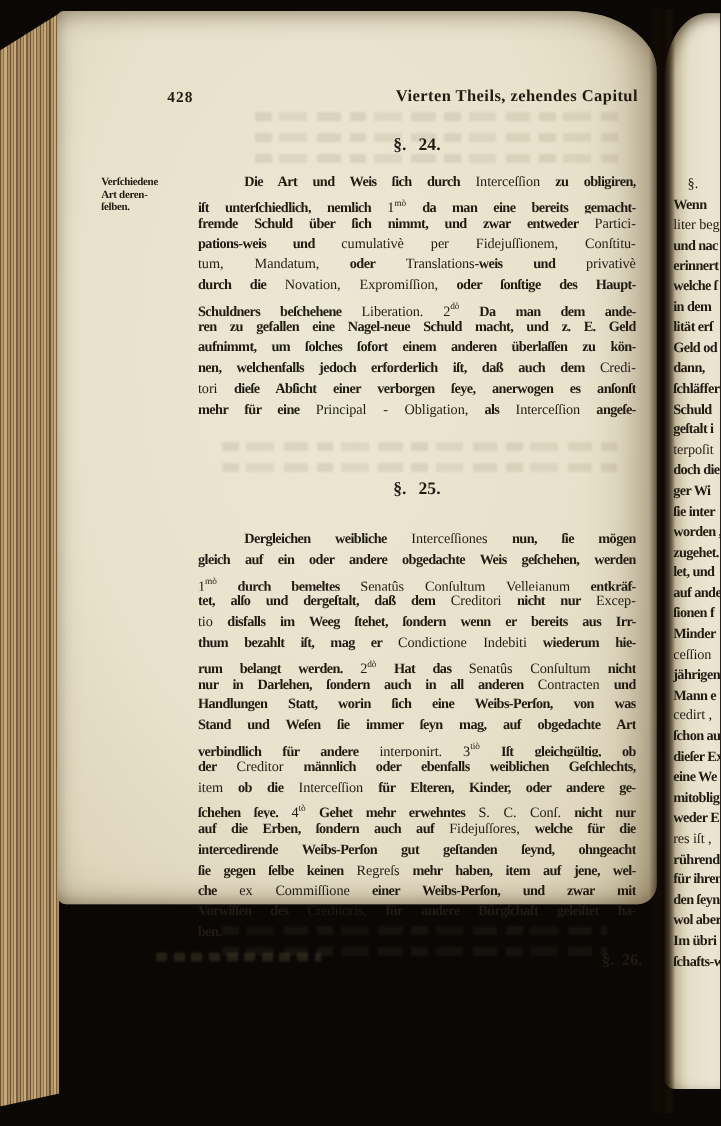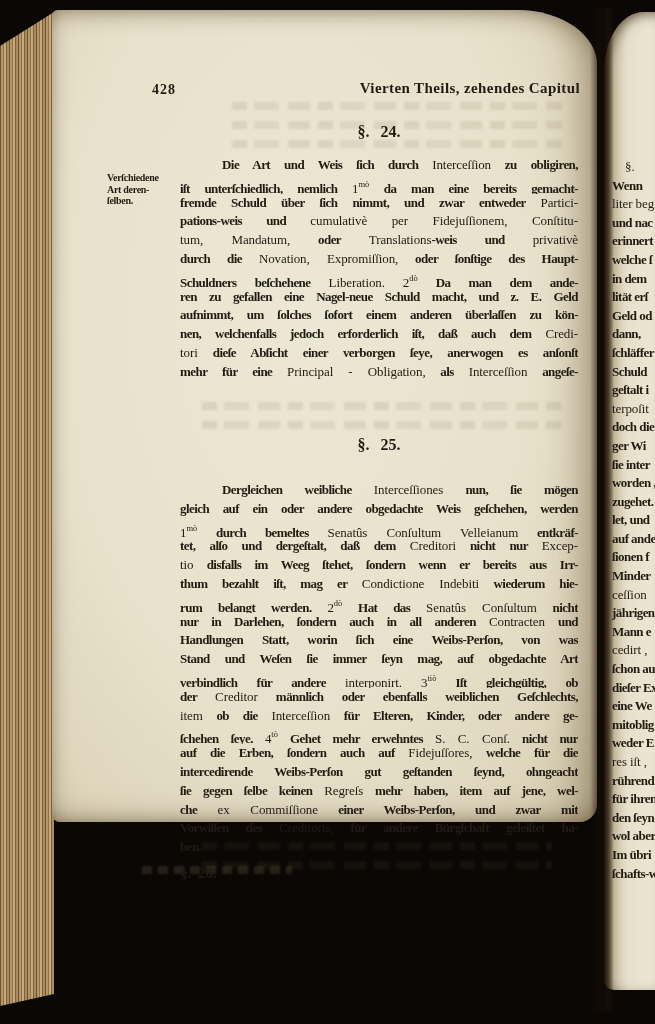--- a/index.html
+++ b/index.html
@@ -27,33 +27,33 @@
   .gutter{position:absolute;left:590px;top:8px;width:24px;height:1004px;z-index:5;
          background:linear-gradient(90deg,rgba(20,12,5,0) 0%,rgba(25,15,6,.55) 35%,rgba(16,9,3,.92) 55%,rgba(30,18,8,.6) 78%,rgba(30,18,8,0) 100%);}
   .pl-content{position:absolute;inset:0;}
   .folio{position:absolute;left:100px;top:72px;font-size:14px;font-weight:700;letter-spacing:1px;}
   .rhead{position:absolute;left:124px;top:70px;width:404px;text-align:right;
          font-size:15px;font-weight:700;letter-spacing:.4px;}
   .shead{position:absolute;width:398px;left:128px;text-align:center;
          font-size:16px;font-weight:700;word-spacing:7px;}
   .shead.s1{top:113px}
   .shead.s2{top:426px}
-  .mnote{position:absolute;left:55px;width:86px;font-size:10px;line-height:11.5px;font-weight:700;margin-top:12px;}
+  .mnote{position:absolute;left:40px;width:86px;font-size:10px;line-height:11.5px;font-weight:700;}
   .mnote.m1{top:150px;letter-spacing:-.3px;}
   .mnote.m2{top:458px;letter-spacing:0;}
   .bodyblock{position:absolute;left:128px;width:398px;font-size:13px;}
   .bodyblock.b1{top:146px}
   .bodyblock.b2{top:471px}
   .jline{height:18.8px;line-height:18.8px;text-align:justify;text-align-last:justify;overflow:hidden;}
   .jline.lastline{text-align-last:left;}
   .jline.firstline{text-indent:42px;}
   .frak{font-weight:700;letter-spacing:-0.55px;}
   .lat{font-weight:400;letter-spacing:-0.1px;margin-top:33px;}
   .ord{font-weight:400;font-size:8.5px;vertical-align:6px;letter-spacing:0;}
-  .catchword{position:absolute;left:128px;top:855px;width:404px;
+  .catchword{position:absolute;left:128px;top:855px;width:404px;text-align:right;
          font-size:15px;font-weight:700;word-spacing:3px;}
   
   .rp-content{position:absolute;left:8px;top:146px;width:130px;font-size:13px;}
   .rp-heading{padding-left:13px;height:18.6px;line-height:18.6px;font-weight:400;}
   .rline{height:18.6px;line-height:18.6px;white-space:nowrap;overflow:visible;}
   
   .ghost{position:absolute;filter:blur(.8px);opacity:.5;}
   .gline{height:8px;margin-bottom:11px;
          background:repeating-linear-gradient(90deg,rgba(122,110,84,.30) 0 15px,rgba(122,110,84,0) 15px 22px,rgba(122,110,84,.24) 22px 47px,rgba(122,110,84,0) 47px 56px,rgba(122,110,84,.28) 56px 78px,rgba(122,110,84,0) 78px 86px);}
   .ghost.g1{left:180px;top:92px;width:330px;}

